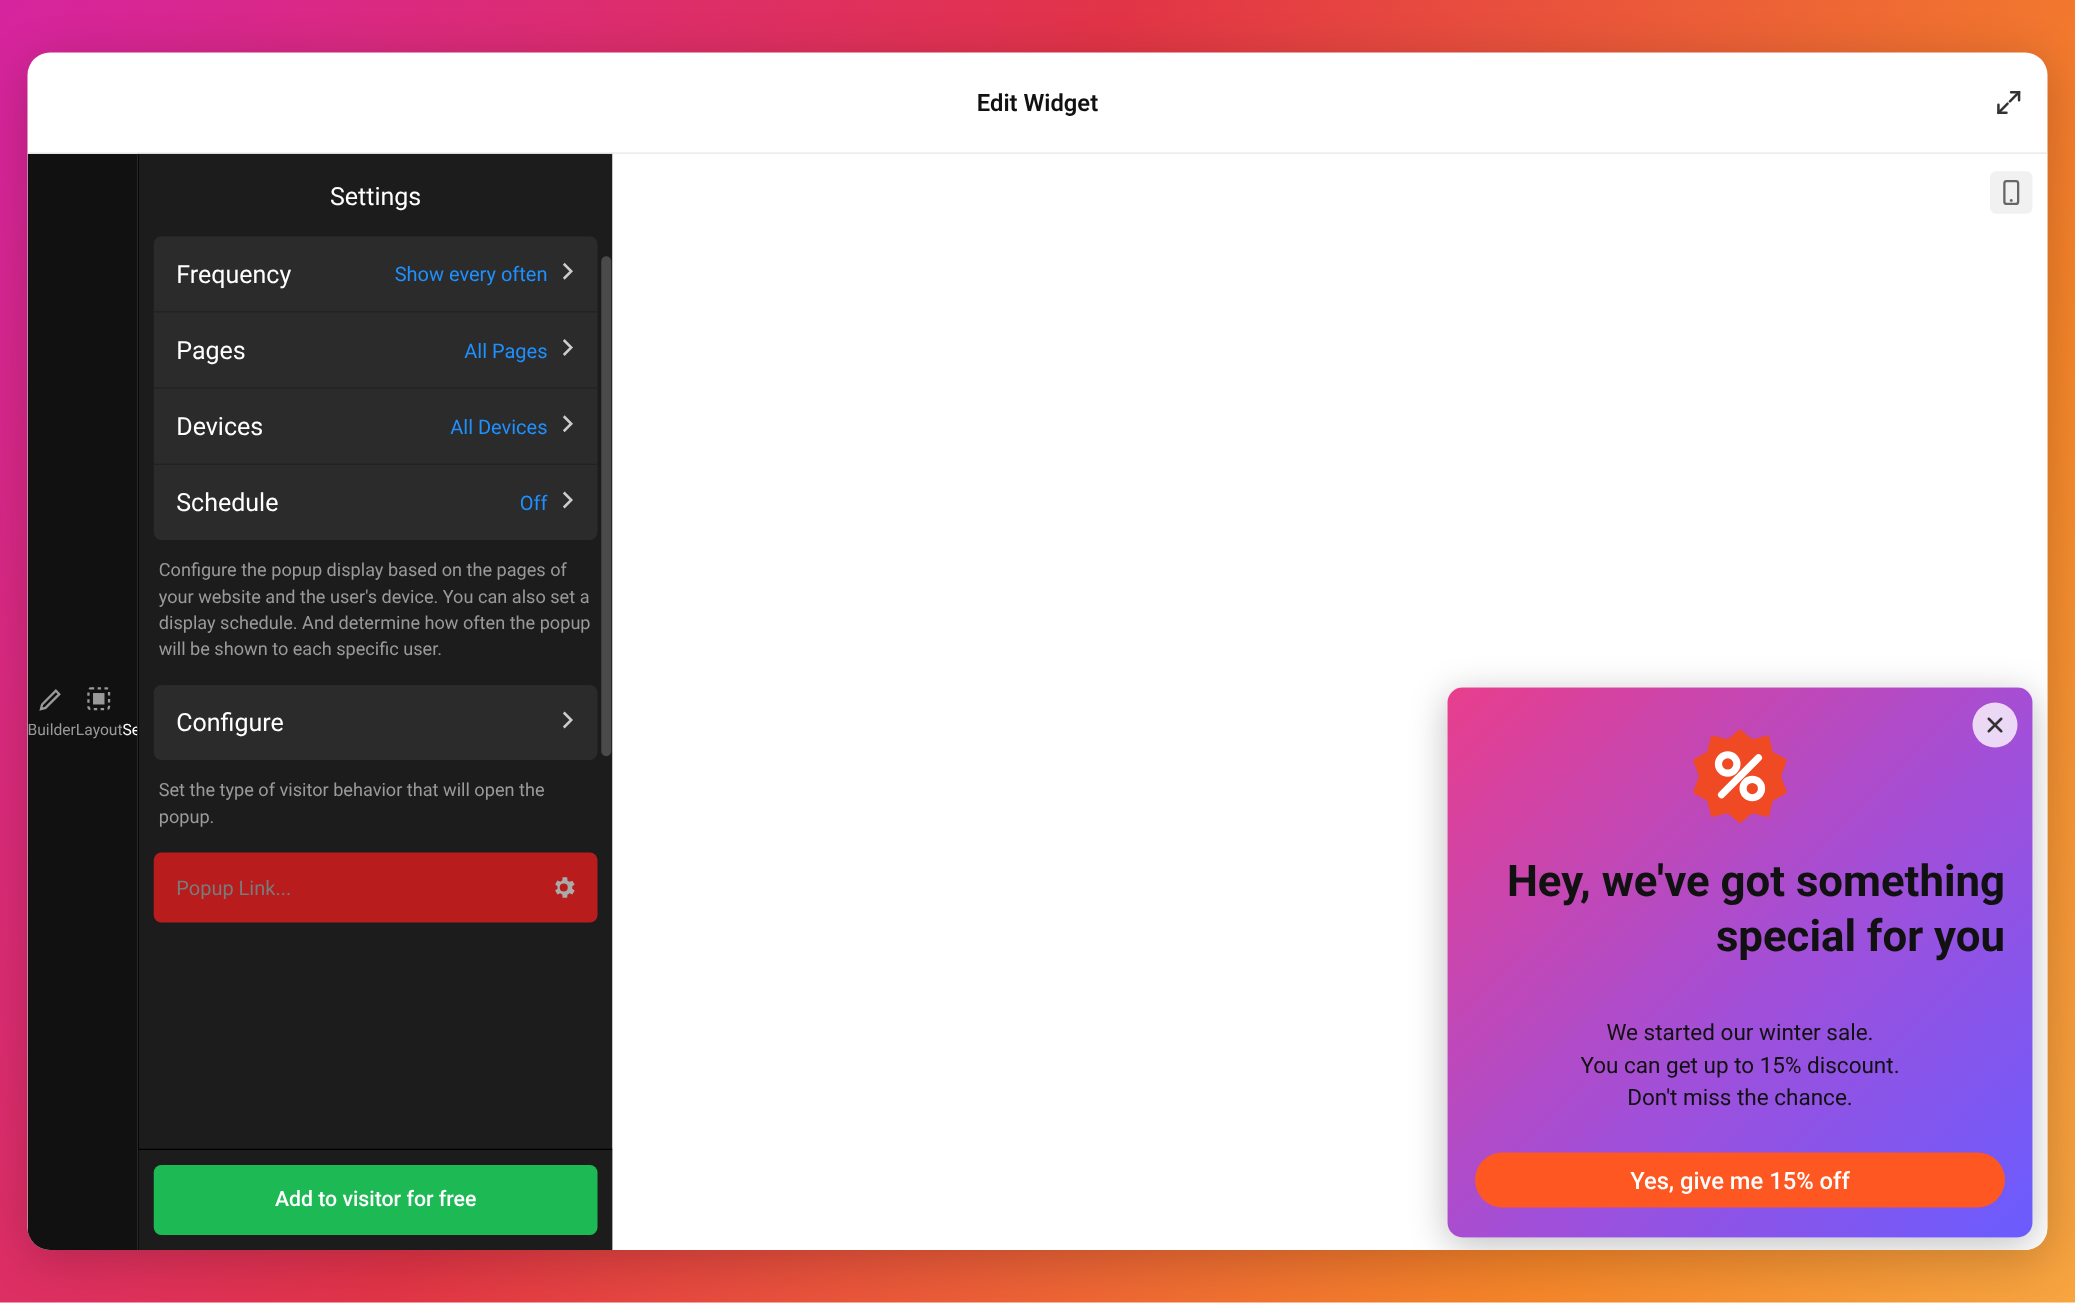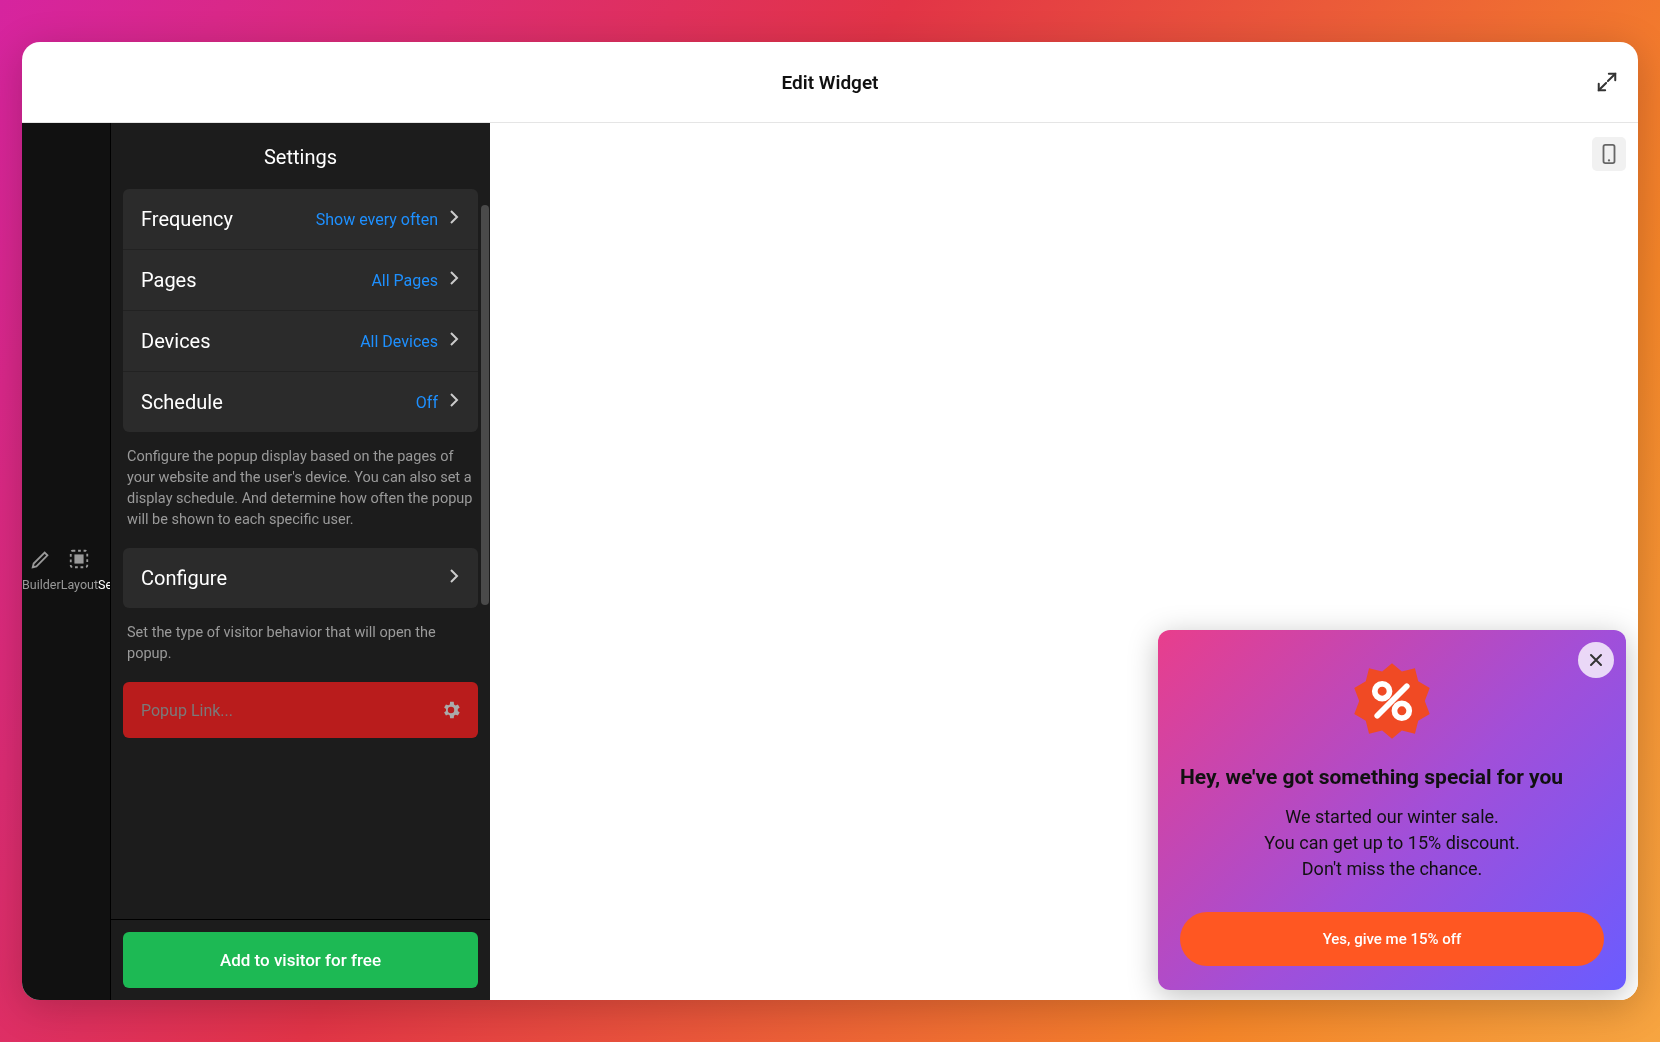--- a/index.html
+++ b/index.html
@@ -105,28 +105,28 @@
   .popup-close {
     position:absolute; top:12px; right:12px; width:36px; height:36px; border-radius:50%;
     background:rgba(255,255,255,0.78); display:flex; align-items:center; justify-content:center;
     cursor:pointer;
   }
   .badge {
     width:82px; height:82px; margin:0 auto 22px; position:relative;
   }
   .badge svg { width:100%; height:100%; display:block; }
   .popup h2 {
-    text-align:left; font-size:21px; font-weight:700; line-height:1.25; margin-bottom:13px;
+    text-align:right; font-size:35px; font-weight:700; line-height:1.25; margin-bottom:42px;
   }
   .popup p {
     text-align:center; font-size:18px; line-height:1.45; margin-bottom:30px;
   }
   .popup-btn {
-    width:100%; height:54px; border:none; border-radius:28px; background:#ff5722;
-    color:#fff; font-size:15px; font-weight:500; cursor:pointer;
+    width:100%; height:44px; border:none; border-radius:28px; background:#ff5722;
+    color:#fff; font-size:19px; font-weight:500; cursor:pointer;
   }
   .scroll-thumb{
     position:absolute; right:1px; top:82px; width:8px; height:400px; background:#4a4a4a; border-radius:4px;
   }
 </style>
 </head>
 <body>
 
 <div class="window">
   <div class="titlebar">

